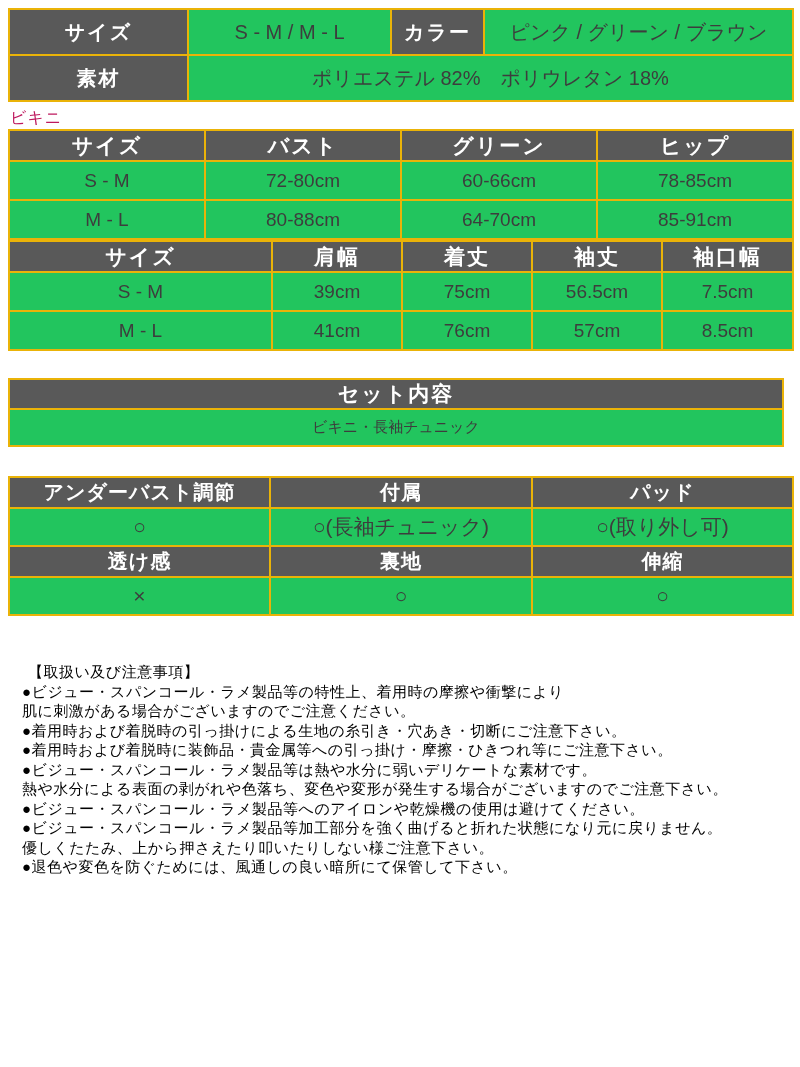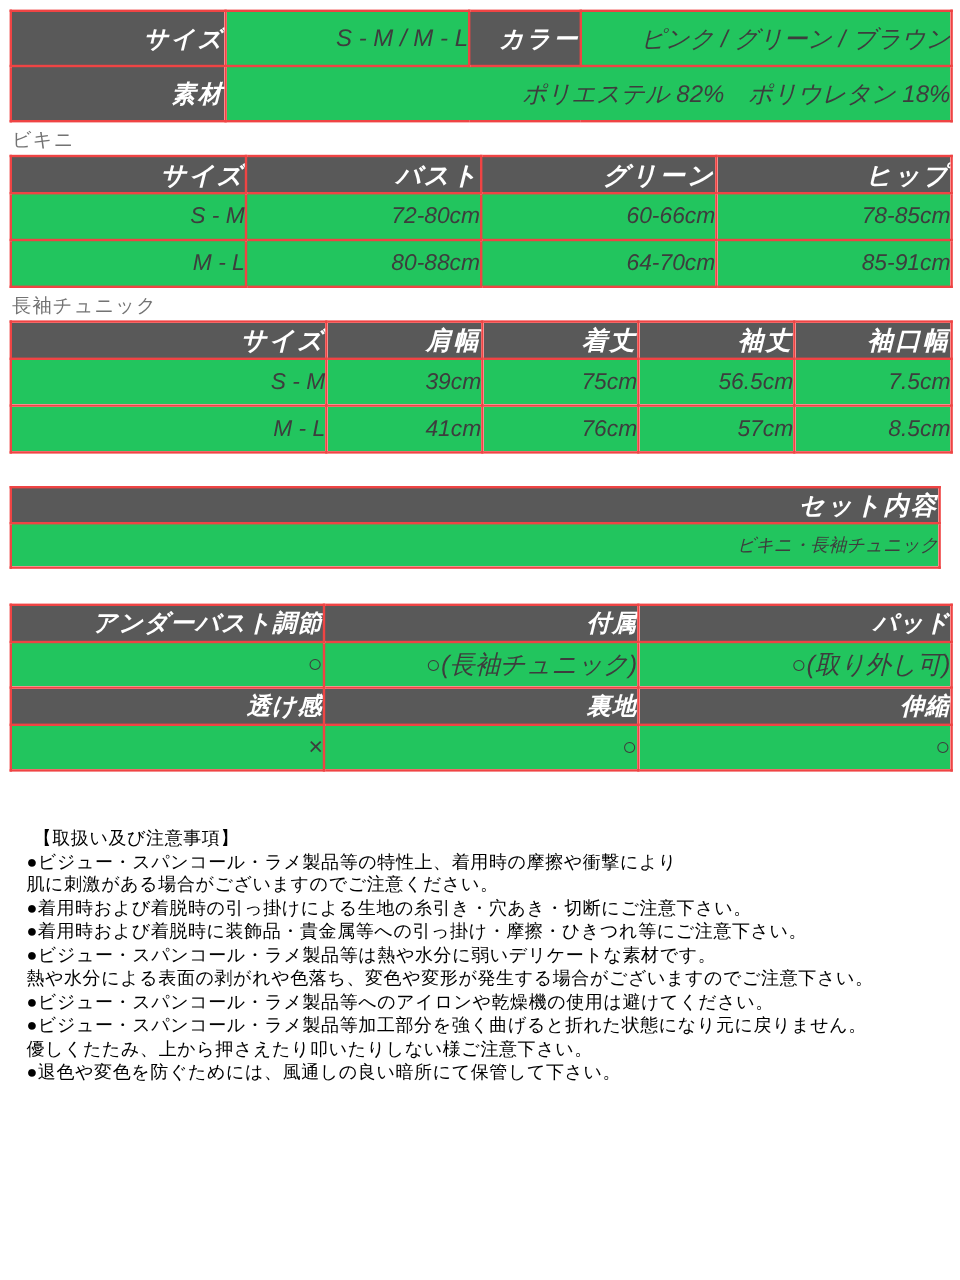--- a/index.html
+++ b/index.html
@@ -15,46 +15,45 @@
   .page {
     width: 784px;
     padding: 8px 8px 0 8px;
   }
   table {
     border-collapse: collapse;
     table-layout: fixed;
     width: 776px;
   }
   td, th {
-    border: 2px solid #ef4444;
-    text-align: right;
+    border: 2px solid #eab308;
+    text-align: center;
     vertical-align: middle;
     padding: 0;
     overflow: hidden;
     white-space: nowrap;
-    font-style: italic;
   }
   th {
     background: #595959;
     color: #ffffff;
     font-weight: bold;
     font-size: 21px;
     letter-spacing: 2px;
   }
   td {
     background: #22c55e;
     color: #3d3d3d;
   }
   
   .spec-table td, .spec-table th { height: 44px; font-size: 20px; }
   .spec-table td { font-size: 20px; }
   
   .section-caption {
     font-size: 16px;
-    color: #737373;
+    color: #be185d;
     margin: 7px 0 3px 2px;
     line-height: 17px;
     letter-spacing: 1px;
   }
   
   .size-table th { height: 29px; }
   .size-table td { height: 37px; font-size: 19px; }
   
   .set-table { margin-top: 27px; }
   .set-table th { height: 28px; }
@@ -123,21 +122,20 @@
     </tr>
     <tr>
       <td>M - L</td>
       <td>80-88cm</td>
       <td>64-70cm</td>
       <td>85-91cm</td>
     </tr>
   </tbody>
     </table>
 
-  <div class="section-caption">長袖チュニック</div>
   <table class="size-table">
     <colgroup>
       <col style="width:263px">
         <col style="width:130px">
         <col style="width:130px">
         <col style="width:130px">
         <col style="width:131px">
     </colgroup>
     <tbody>
         <tr>

